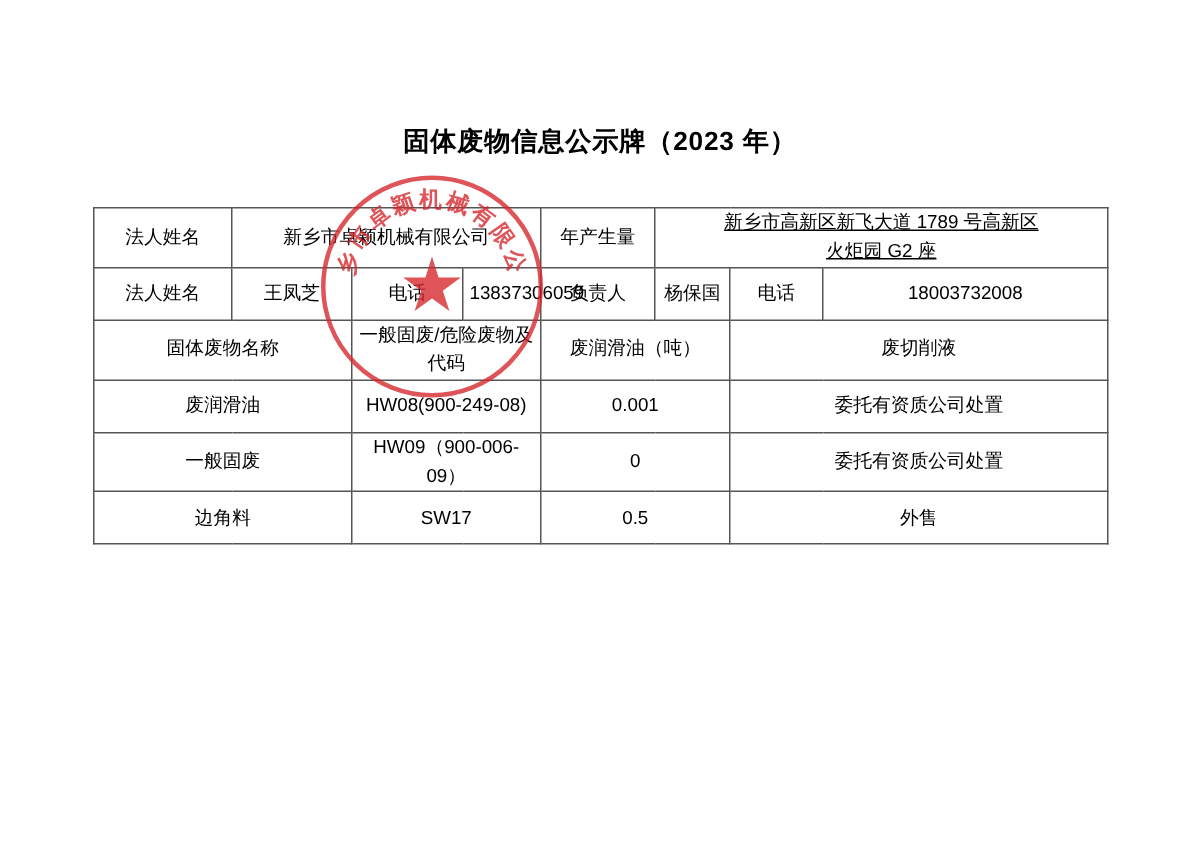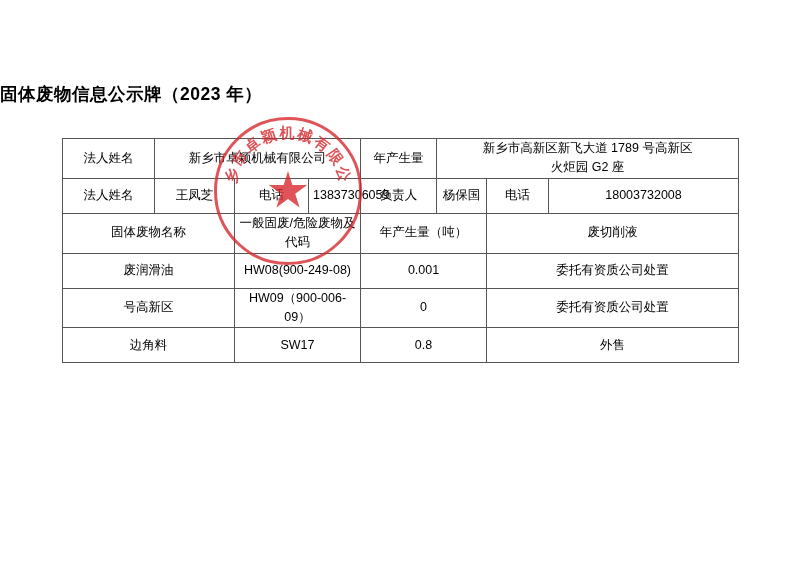--- a/index.html
+++ b/index.html
@@ -18,21 +18,21 @@
   .page {
     position: relative;
     width: 800px;
     height: 565px;
   }
   .doc-title {
     position: absolute;
     top: 82px;
     left: 0;
     width: 800px;
-    text-align: left;
+    text-align: center;
     font-size: 17.5px;
     font-weight: bold;
     letter-spacing: 0.5px;
   }
   .table-wrap {
     position: absolute;
     top: 138px;
     left: 62px;
     width: 676px;
   }
@@ -45,20 +45,21 @@
     border: 1px solid #555555;
     font-size: 12.5px;
     text-align: center;
     vertical-align: middle;
     padding: 0 4px;
     line-height: 1.55;
     height: 34px;
   }
   td.tall {
     height: 58px;
+    text-decoration: underline;
   }
   .addr-line {
     display: block;
   }
   
   .seal {
     position: absolute;
     left: 214px;
     top: 117px;
     width: 142px;
@@ -133,39 +134,39 @@
           <td>电话</td>
           <td>13837306059</td>
           <td>负责人</td>
           <td>杨保国</td>
           <td>电话</td>
           <td>18003732008</td>
         </tr>
         <tr>
           <td colspan="2">固体废物名称</td>
           <td colspan="2">一般固废/危险废物及代码</td>
-          <td colspan="2">年产生量（吨）</td>
+          <td colspan="2">废润滑油（吨）</td>
           <td colspan="2">废切削液</td>
         </tr>
         <tr>
           <td colspan="2">废润滑油</td>
           <td colspan="2">HW08(900-249-08)</td>
           <td colspan="2">0.001</td>
           <td colspan="2">委托有资质公司处置</td>
         </tr>
         <tr>
-          <td colspan="2">号高新区</td>
+          <td colspan="2">一般固废</td>
           <td colspan="2">HW09（900-006-09）</td>
           <td colspan="2">0</td>
           <td colspan="2">委托有资质公司处置</td>
         </tr>
         <tr>
           <td colspan="2">边角料</td>
           <td colspan="2">SW17</td>
-          <td colspan="2">0.8</td>
+          <td colspan="2">0.5</td>
           <td colspan="2">外售</td>
         </tr>
       </tbody>
     </table>
 
   </div>
 
   <div class="seal">
     <div class="seal-text">
       <svg viewBox="0 0 142 142" xmlns="http://www.w3.org/2000/svg">

